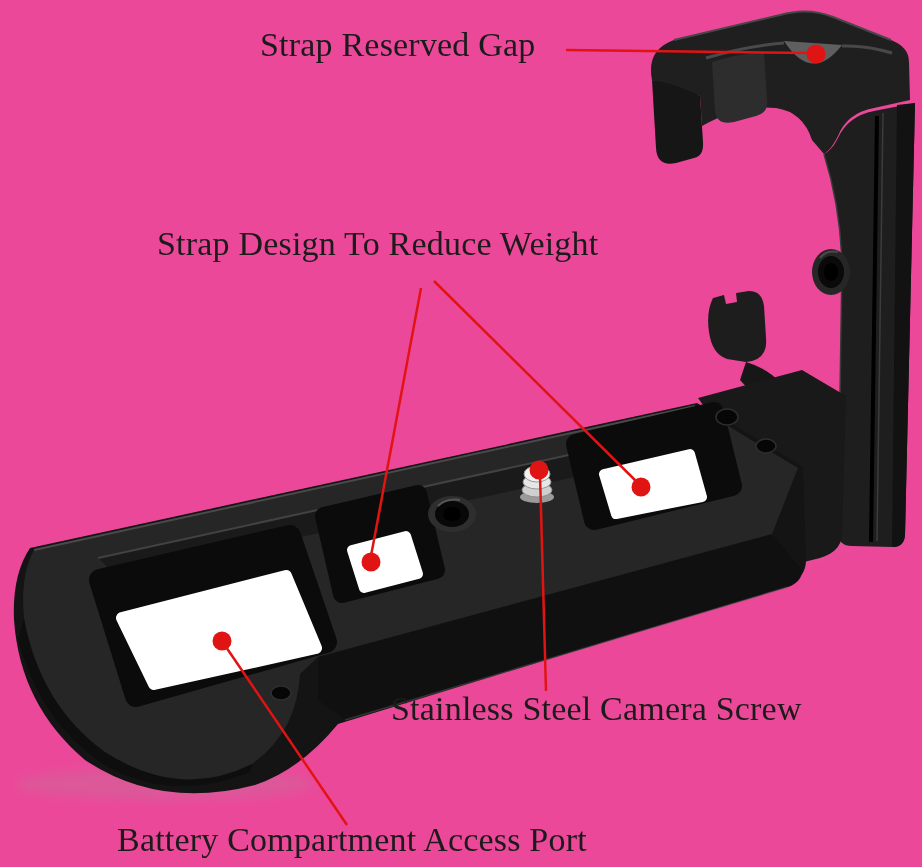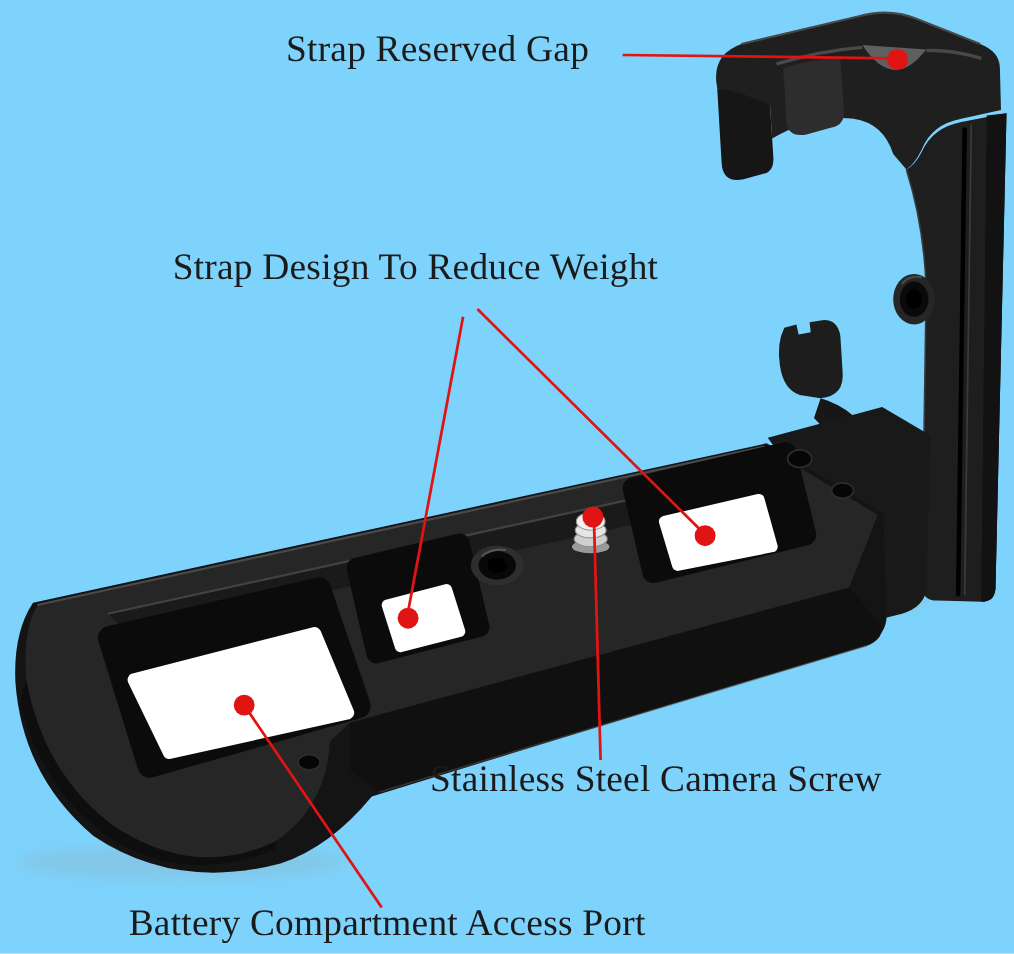--- a/index.html
+++ b/index.html
@@ -1,20 +1,20 @@
 <!DOCTYPE html>
 <html><head>
 <meta charset="utf-8">
 <style>
   html, body { margin: 0; padding: 0; background: #ffffff; }
   .stage {
     position: relative;
     width: 922px;
     height: 867px;
-    background: #7dd3fc;
+    background: #ec4899;
     overflow: hidden;
     font-family: "Liberation Serif", "DejaVu Serif", serif;
   }
   .stage svg { position: absolute; left: 0; top: 0; }
   .callout-label {
     position: absolute;
     white-space: nowrap;
     font-size: 34px;
     color: #1b1b1b;
     letter-spacing: 0.2px;

